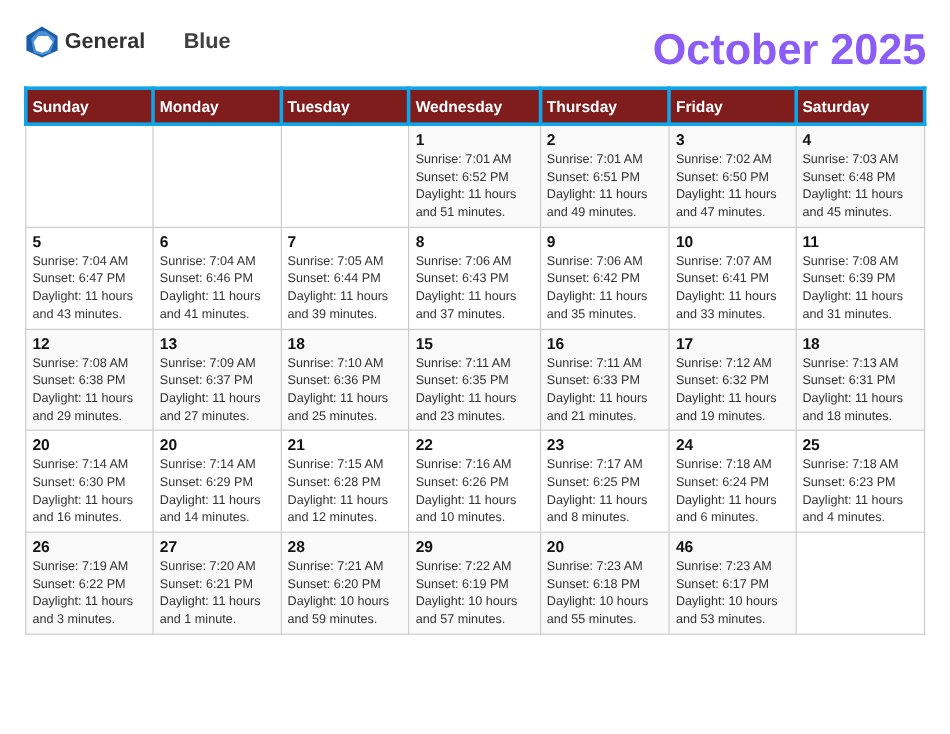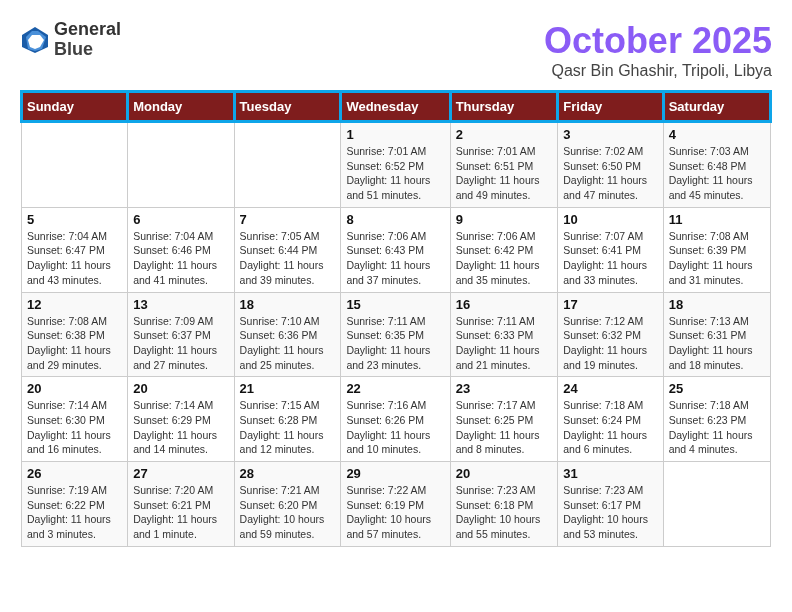--- a/index.html
+++ b/index.html
@@ -15,24 +15,25 @@
       justify-content: space-between;
       align-items: flex-start;
       margin-bottom: 10px;
     }
     .logo {
       display: flex;
       align-items: center;
     }
     .logo-text {
       display: flex;
-      flex-direction: column;
+      flex-direction: row;
       font-size: 18px;
       font-weight: bold;
       line-height: 1.1;
+      gap: 32px;
     }
     .logo-general { color: #333; }
     .logo-blue { color: #404040; }
     .logo-icon {
       width: 30px;
       height: 30px;
       margin-right: 4px;
     }
     .title-section {
       text-align: right;
@@ -96,21 +97,20 @@
       <polygon points="18,6 26,12 22,24 15,26 8,24 6,12 12,6" fill="#4a90d9"></polygon>
       <polygon points="20,10 24,15 20,22 15,24 10,22 8,15 12,10" fill="#fff"></polygon>
     </svg>
     <div class="logo-text">
       <span class="logo-general">General</span>
       <span class="logo-blue">Blue</span>
     </div>
   </div>
   <div class="title-section">
     <div class="calendar-title">October 2025</div>
-    <div class="calendar-subtitle">Qasr Bin Ghashir, Tripoli, Libya</div>
   </div>
 </div>
 
 <table>
   <thead>
     <tr>
     <th>Sunday</th>
         <th>Monday</th>
         <th>Tuesday</th>
         <th>Wednesday</th>
@@ -246,19 +246,19 @@
         </td>
         <td>
           <div class="day-number">29</div>
           <div class="day-info">Sunrise: 7:22 AM<br>Sunset: 6:19 PM<br>Daylight: 10 hours<br>and 57 minutes.</div>
         </td>
         <td>
           <div class="day-number">20</div>
           <div class="day-info">Sunrise: 7:23 AM<br>Sunset: 6:18 PM<br>Daylight: 10 hours<br>and 55 minutes.</div>
         </td>
         <td>
-          <div class="day-number">31</div>
+          <div class="day-number">46</div>
           <div class="day-info">Sunrise: 7:23 AM<br>Sunset: 6:17 PM<br>Daylight: 10 hours<br>and 53 minutes.</div>
         </td>
         <td class="empty-cell"></td>
       </tr>
     </tbody>
 </table>
 
 </body></html>

